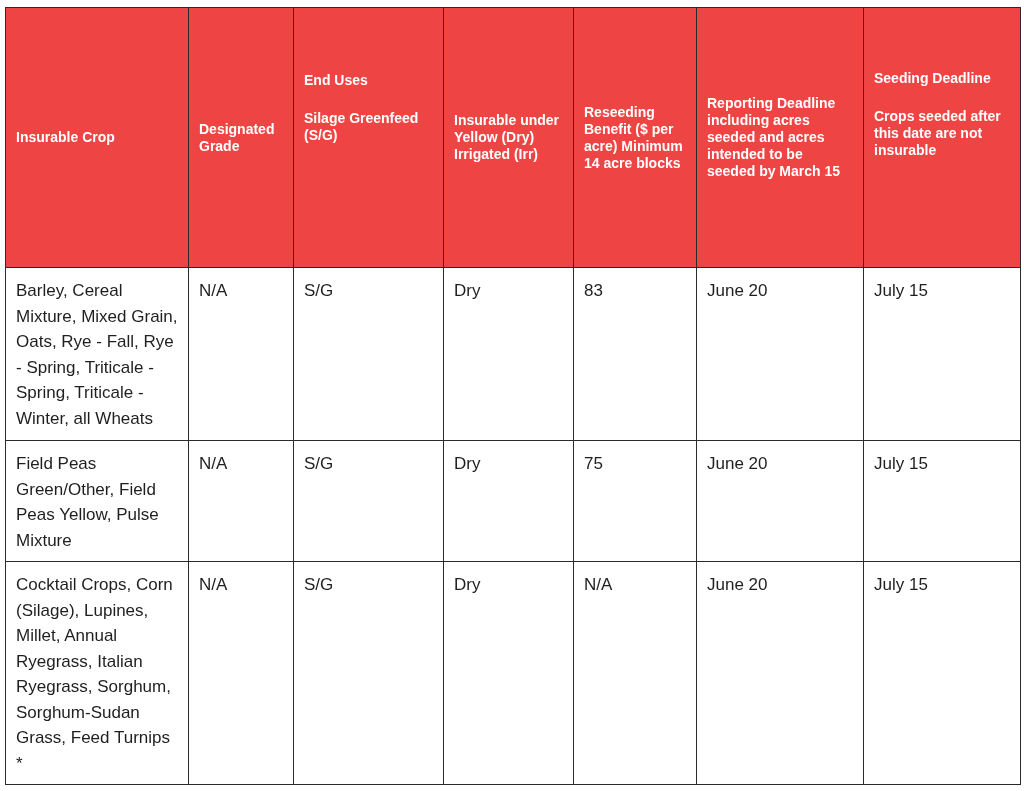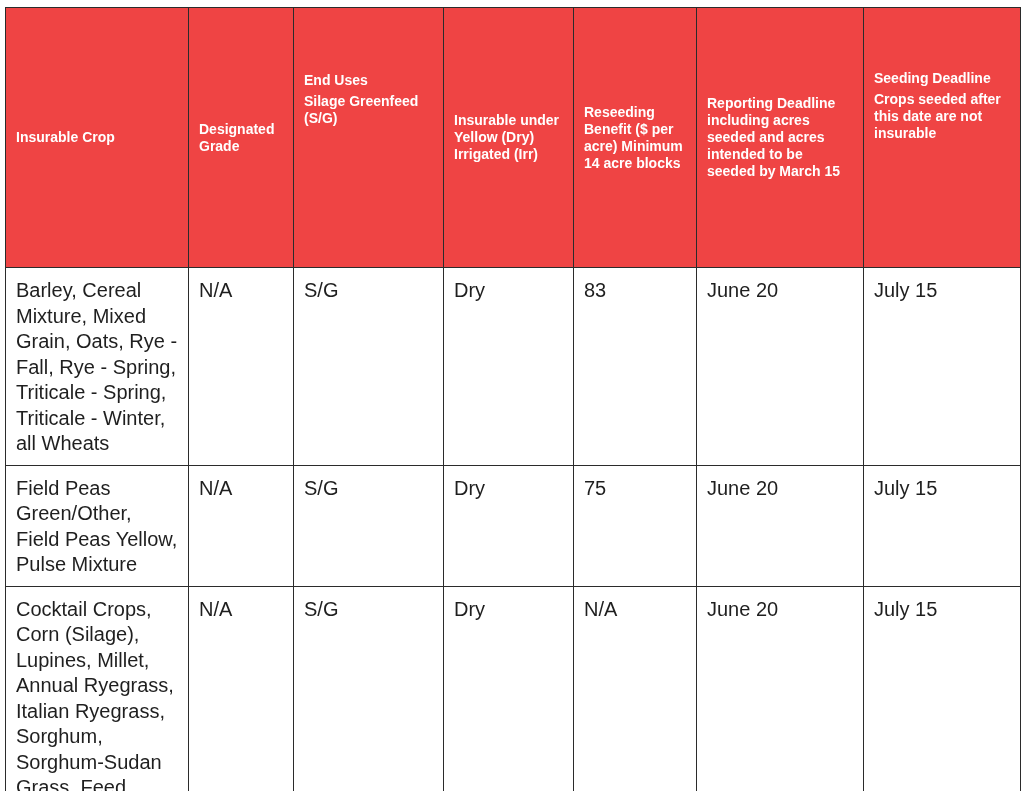--- a/index.html
+++ b/index.html
@@ -3,22 +3,22 @@
 <meta charset="utf-8">
 <style>
   html, body { margin: 0; padding: 0; background: #ffffff; }
   body { width: 1024px; height: 791px; position: relative; overflow: hidden;
          font-family: "Liberation Sans", sans-serif; }
   table { position: absolute; left: 5px; top: 7px; border-collapse: collapse;
           table-layout: fixed; width: 1015px; }
   th, td { border: 1px solid #2b2b2b; vertical-align: top; padding: 0 10px; }
   th { background: #ef4444; color: #ffffff; font-weight: bold; font-size: 14px;
        line-height: 17px; text-align: left; height: 195px; vertical-align: middle; }
-  th .sub { display: block; margin-top: 4px; }
-  td { font-size: 20px; line-height: 25.5px; color: #1f1f1f; padding-top: 10px; padding-bottom: 8px; }
+  th .sub { display: block; margin-top: 21px; }
+  td { font-size: 17px; line-height: 25.5px; color: #1f1f1f; padding-top: 10px; padding-bottom: 8px; }
   col.c1 { width: 183px; } col.c2 { width: 105px; } col.c3 { width: 150px; }
   col.c4 { width: 130px; } col.c5 { width: 123px; } col.c6 { width: 167px; } col.c7 { width: 157px; }
   th.hd-end .main, th.hd-seed .main { display: block; }
   th.hd-end, th.hd-seed { vertical-align: top; padding-top: 62px; }
   th.hd-end { padding-top: 64px; }
   th.hd-seed { }
 </style>
 </head>
 <body>
 

